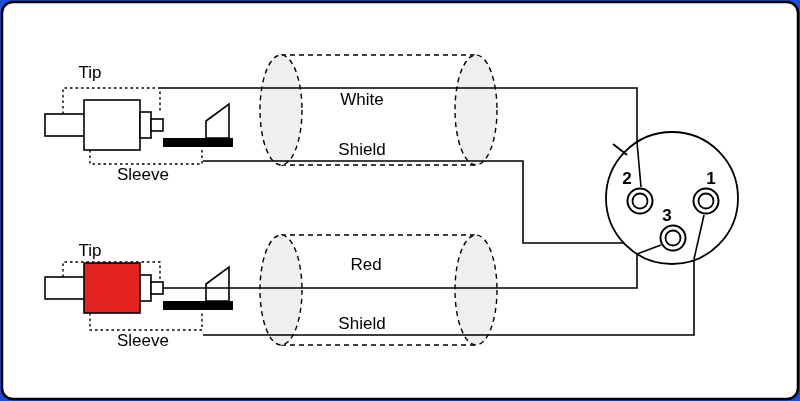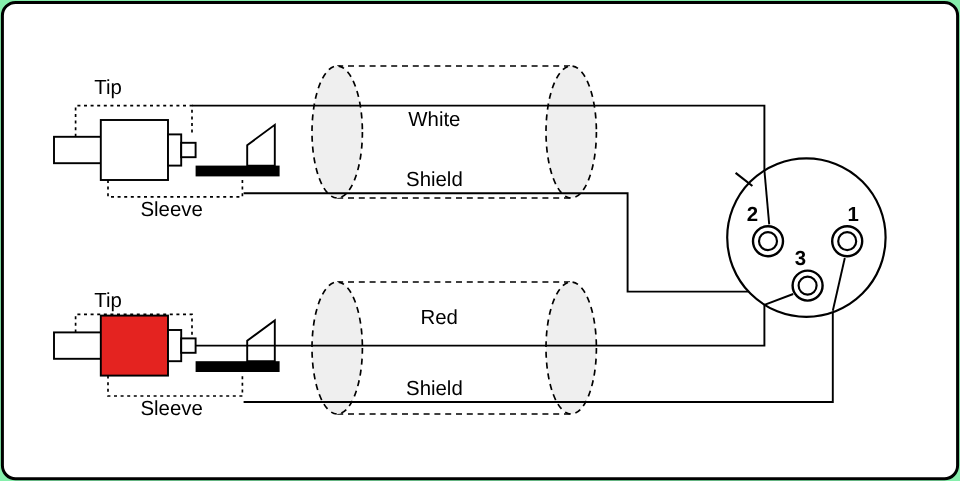--- a/index.html
+++ b/index.html
@@ -5,21 +5,21 @@
   html, body {
     margin: 0;
     padding: 0;
     background: #ffffff;
     font-family: "Liberation Sans", sans-serif;
   }
   .stage {
     position: relative;
     width: 800px;
     height: 401px;
-    background: #86efac;
+    background: #1d4ed8;
     overflow: hidden;
   }
   svg text {
     font-family: "Liberation Sans", sans-serif;
     font-size: 17px;
     fill: #000000;
   }
   svg text.pin-num {
     font-weight: bold;
     font-size: 17px;

